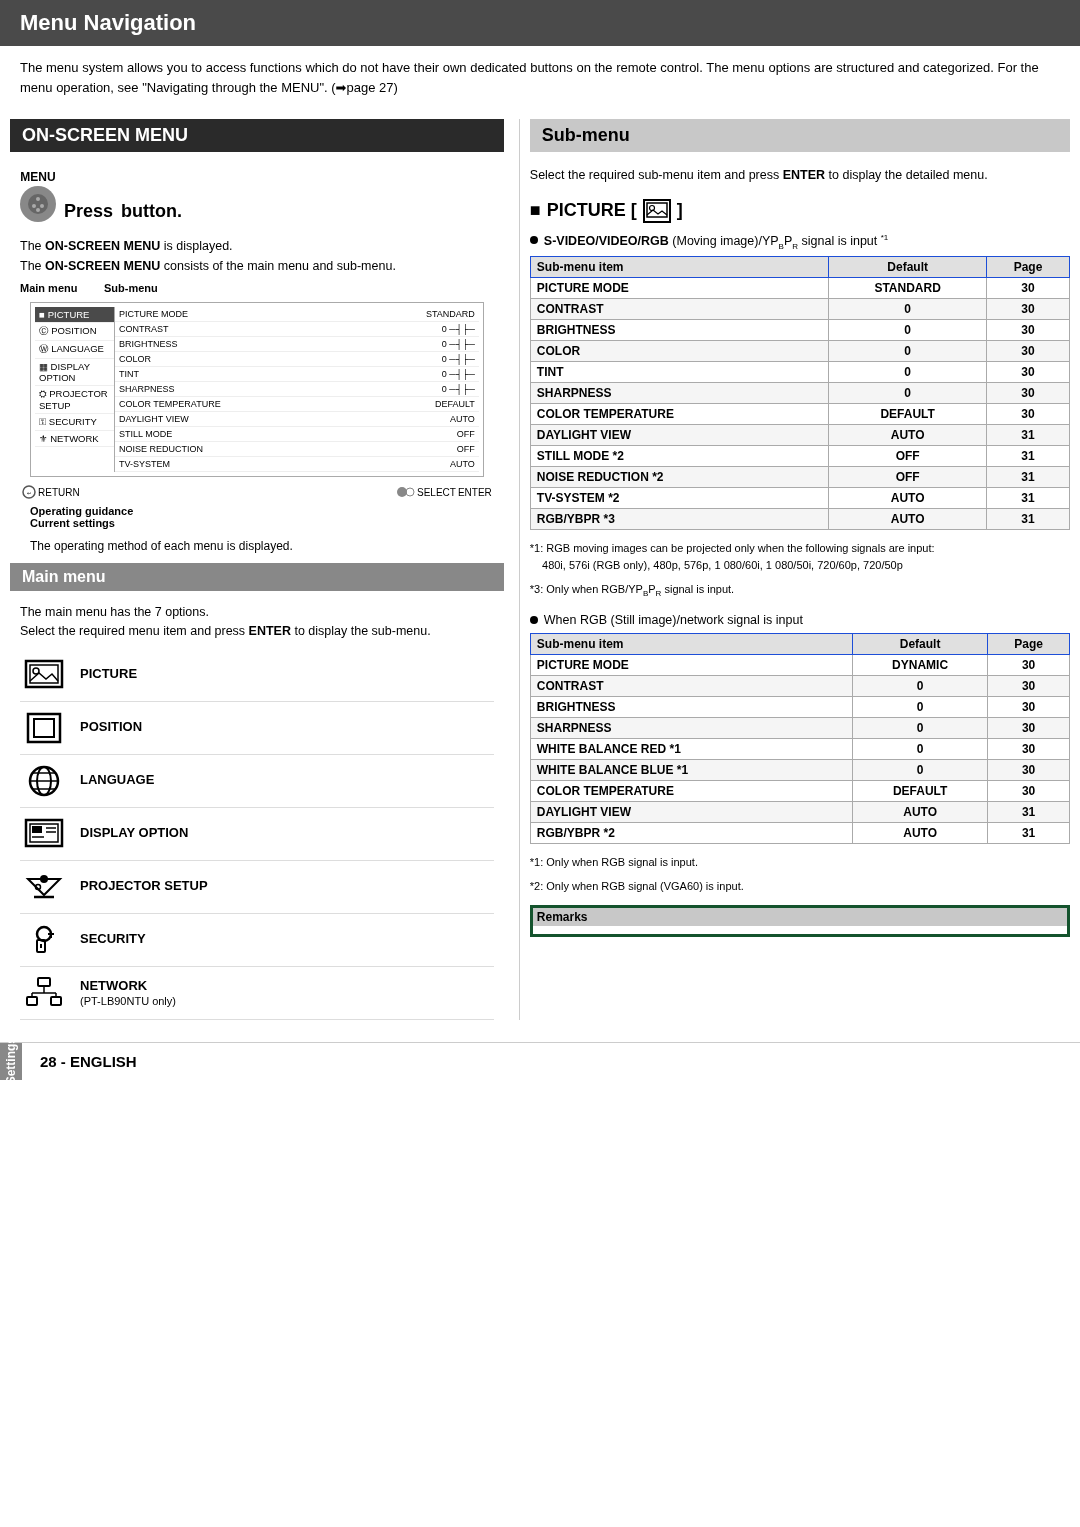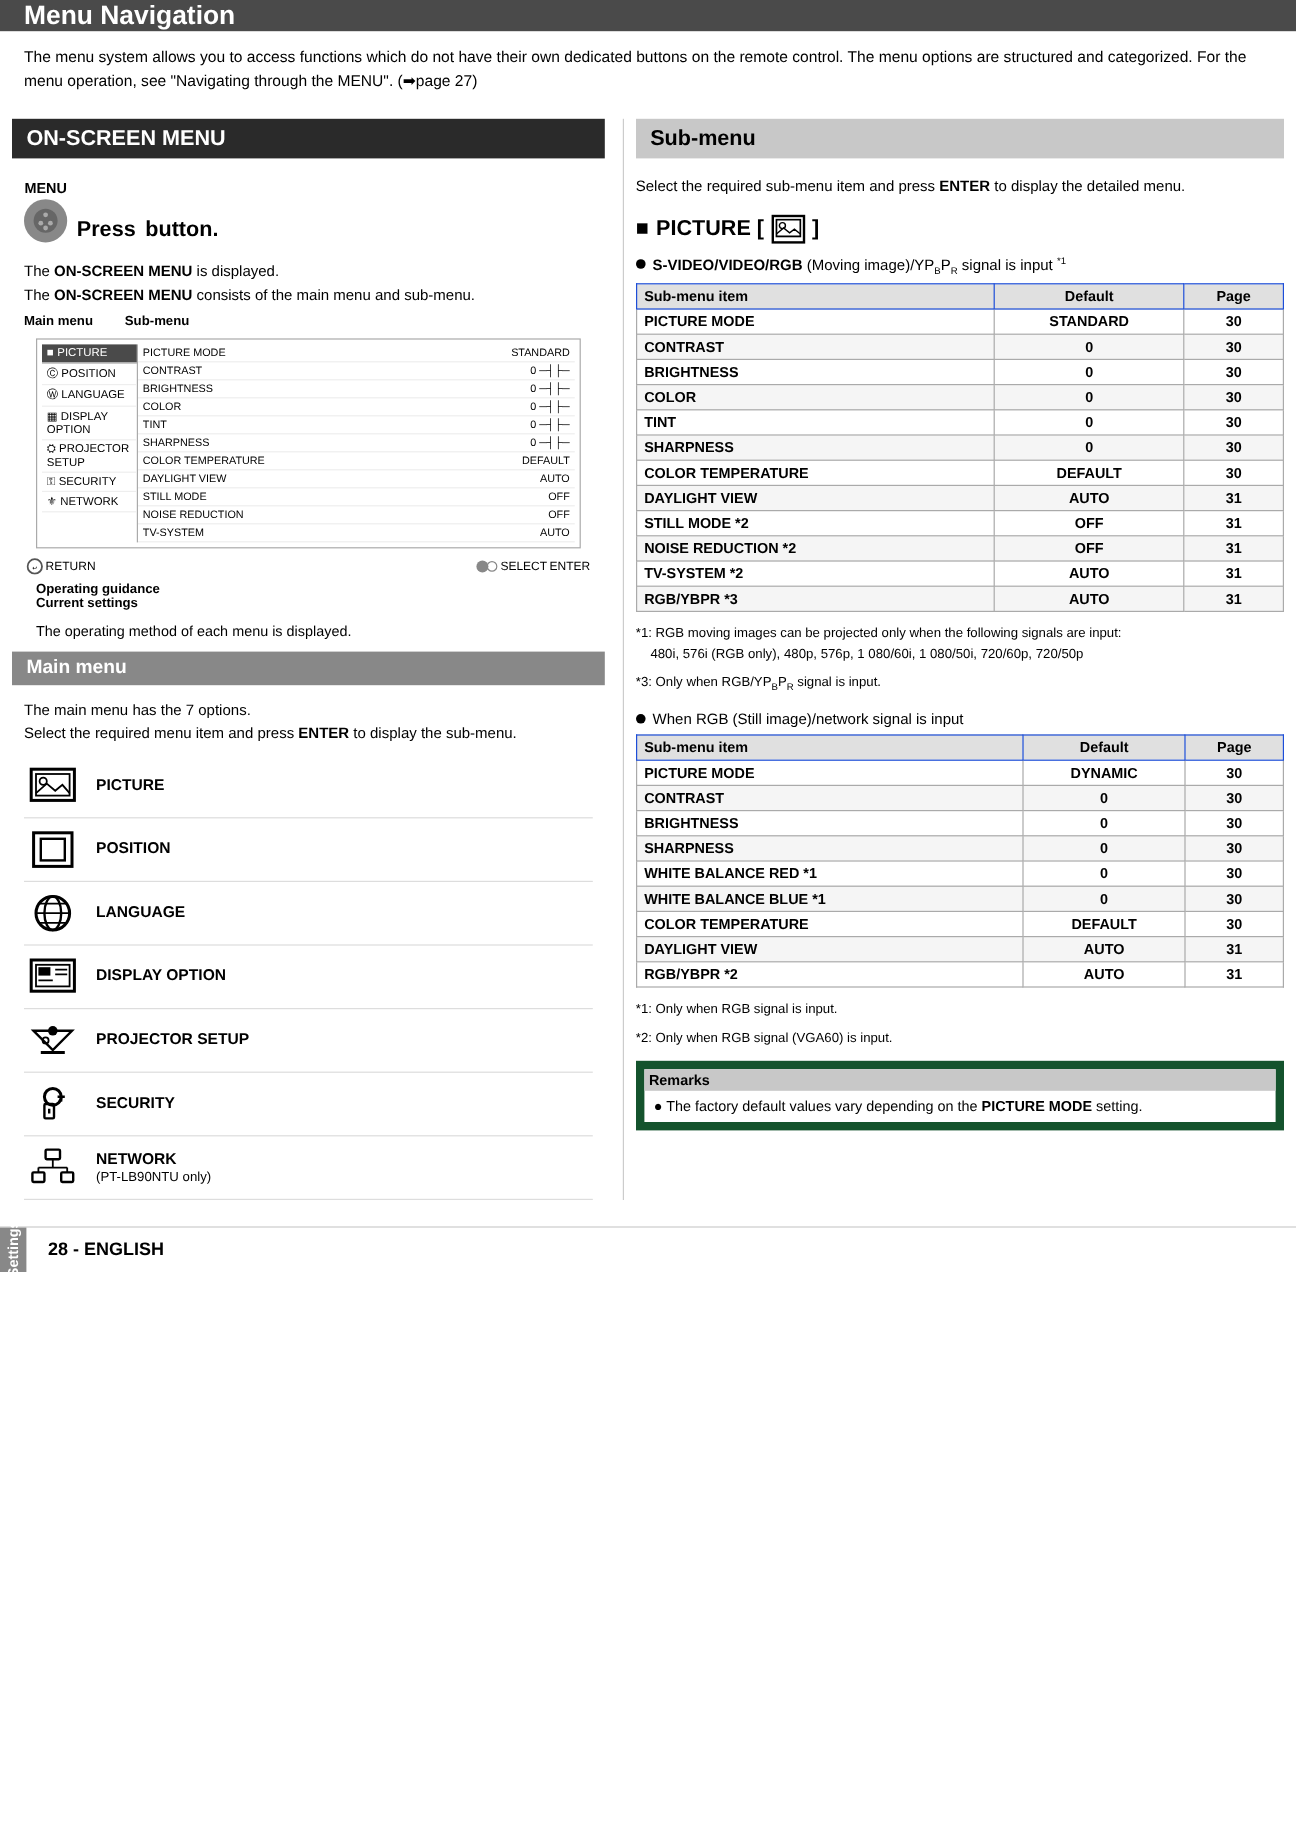--- a/index.html
+++ b/index.html
@@ -12,21 +12,21 @@
       min-height: 1527px;
       padding: 0;
     }
 
     
     .page-header {
       background: #4a4a4a;
       color: #fff;
       font-size: 22px;
       font-weight: bold;
-      padding: 0 20px;
+      padding: 10px 20px;
       margin-bottom: 12px;
     }
 
     .page-intro {
       padding: 0 20px 10px 20px;
       font-size: 13px;
       line-height: 1.5;
     }
 
     
@@ -266,21 +266,21 @@
       font-weight: bold;
     }
 
     .footnote {
       font-size: 11px;
       padding: 4px 0;
       line-height: 1.5;
     }
 
     .remarks-box {
-      border: 7px solid #14532d;
+      border: 3px solid #14532d;
       margin: 6px 0;
       padding: 4px 8px;
     }
     .remarks-header {
       background: #c8c8c8;
       font-weight: bold;
       font-size: 12px;
       padding: 2px 4px;
       margin: -4px -8px 4px -8px;
     }
@@ -728,23 +728,20 @@
             <td>31</td>
           </tr>
         </tbody>
     </table>
 
     <div class="footnote">*1: Only when RGB signal is input.</div>
     <div class="footnote">*2: Only when RGB signal (VGA60) is input.</div>
 
     <div class="remarks-box">
       <div class="remarks-header">Remarks</div>
-      <div class="remarks-text">
-        ● The factory default values vary depending on the <strong>PICTURE MODE</strong> setting.
-      </div>
     </div>
 
   </div>
 </div>
 
 <div class="page-footer">
   <div class="settings-sidebar">
     <span class="settings-sidebar-text">Settings</span>
   </div>
   <span style="margin-left:20px;">28 - ENGLISH</span>

